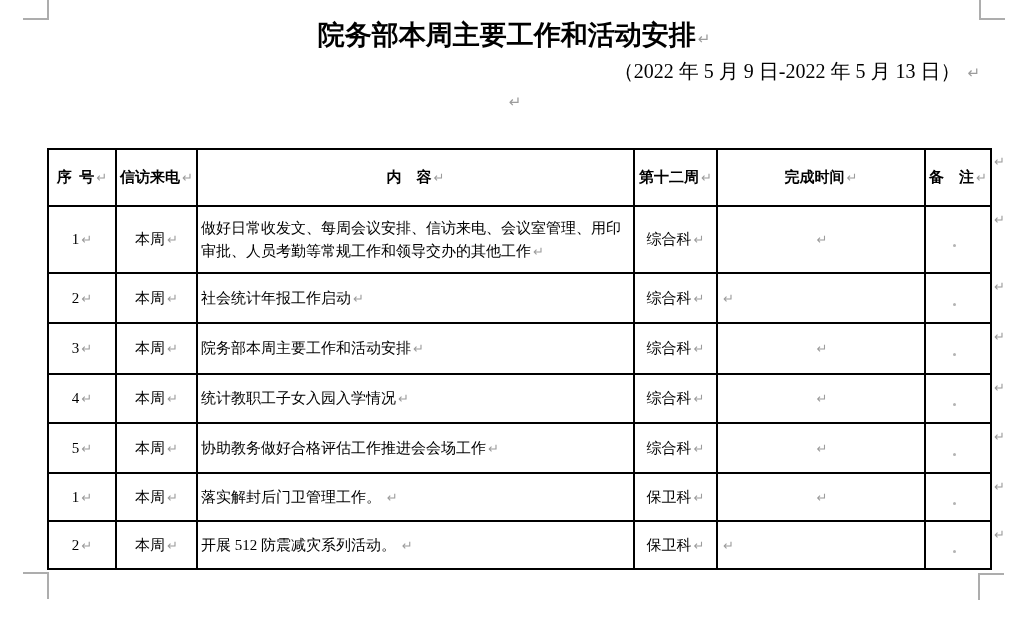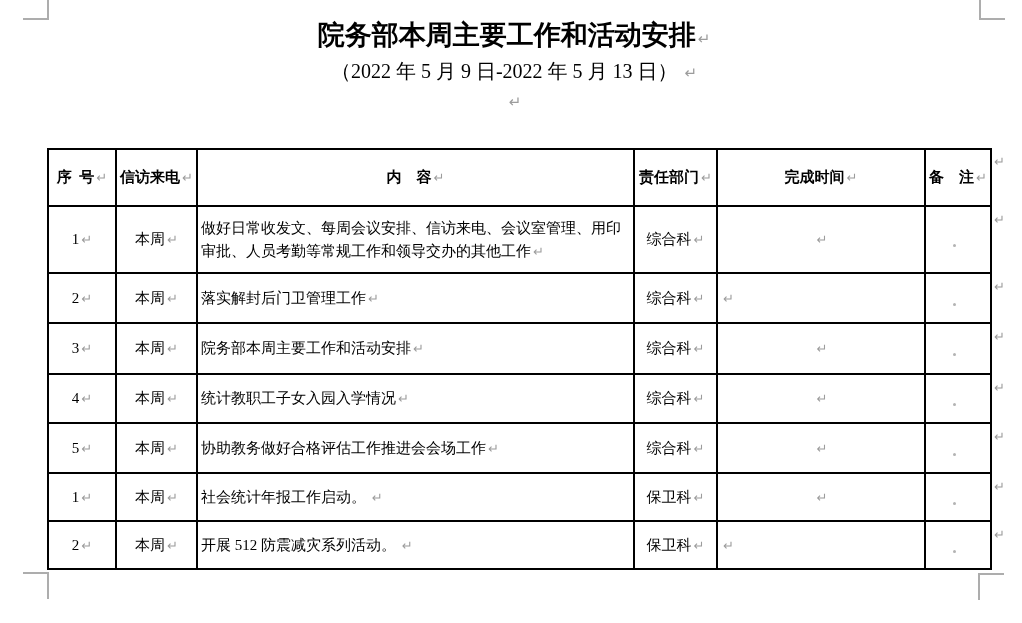--- a/index.html
+++ b/index.html
@@ -14,21 +14,21 @@
   
   .crop { position:absolute; background:#adadad; }
   
   .doc-title {
     position:absolute; top:18px; left:48px; width:932px;
     text-align:center; font-size:27px; line-height:34px; font-weight:bold;
     white-space:pre-wrap;
   }
   .doc-subtitle {
     position:absolute; top:56px; left:48px; width:932px;
-    text-align:center; font-size:20px; line-height:30px;
+    text-align:right; font-size:20px; line-height:30px;
     white-space:pre-wrap;
   }
   .p-empty {
     position:absolute; top:92px; left:48px; width:932px;
     text-align:center; line-height:20px;
   }
   .semester-line {
     position:absolute; top:112px; left:48px; width:944px;
     text-align:right; font-size:20px; line-height:28px;
     white-space:pre-wrap;
@@ -88,38 +88,38 @@
         <col style="width:437px">
       <col style="width:83px">
         <col style="width:208px">
         <col style="width:66px">
     </colgroup>
     <tbody>
         <tr style="height:57px">
       <td class="th"><span>序  号</span><span class="rm">↵</span></td>
       <td class="th"><span>信访来电</span><span class="rm">↵</span></td>
       <td class="th"><span>内　容</span><span class="rm">↵</span></td>
-      <td class="th"><span>责任部门</span><span class="rm">↵</span></td>
+      <td class="th"><span>第十二周</span><span class="rm">↵</span></td>
       <td class="th"><span>完成时间</span><span class="rm">↵</span></td>
       <td class="th"><span>备　注</span><span class="rm">↵</span></td>
     </tr>
 
     <tr style="height:67px">
       <td class="c-center"><span>1</span><span class="rm">↵</span></td>
       <td class="c-center"><span>本周</span><span class="rm">↵</span></td>
       <td class="c-content"><span>做好日常收发文、每周会议安排、信访来电、会议室管理、用印审批、人员考勤等常规工作和领导交办的其他工作</span><span class="rm">↵</span></td>
       <td class="c-center"><span>综合科</span><span class="rm">↵</span></td>
       <td class="c-center"><span class="rm">↵</span></td>
       <td><span class="dot"></span></td>
     </tr>
 
     <tr style="height:50px">
       <td class="c-center"><span>2</span><span class="rm">↵</span></td>
       <td class="c-center"><span>本周</span><span class="rm">↵</span></td>
-      <td class="c-content"><span>落实解封后门卫管理工作</span><span class="rm">↵</span></td>
+      <td class="c-content"><span>社会统计年报工作启动</span><span class="rm">↵</span></td>
       <td class="c-center"><span>综合科</span><span class="rm">↵</span></td>
       <td class="coop-l1"><span class="rm">↵</span></td>
       <td><span class="dot"></span></td>
     </tr>
 
     <tr style="height:51px">
       <td class="c-center"><span>3</span><span class="rm">↵</span></td>
       <td class="c-center"><span>本周</span><span class="rm">↵</span></td>
       <td class="c-content"><span>院务部本周主要工作和活动安排</span><span class="rm">↵</span></td>
       <td class="c-center"><span>综合科</span><span class="rm">↵</span></td>
@@ -141,21 +141,21 @@
       <td class="c-center"><span>本周</span><span class="rm">↵</span></td>
       <td class="c-content"><span>协助教务做好合格评估工作推进会会场工作</span><span class="rm">↵</span></td>
       <td class="c-center"><span>综合科</span><span class="rm">↵</span></td>
       <td class="c-center"><span class="rm">↵</span></td>
       <td><span class="dot"></span></td>
     </tr>
 
     <tr style="height:48px">
       <td class="c-center"><span>1</span><span class="rm">↵</span></td>
       <td class="c-center"><span>本周</span><span class="rm">↵</span></td>
-      <td class="c-content"><span>社会统计年报工作启动。</span> <span class="rm">↵</span></td>
+      <td class="c-content"><span>落实解封后门卫管理工作。</span> <span class="rm">↵</span></td>
       <td class="c-center"><span>保卫科</span><span class="rm">↵</span></td>
       <td class="c-center"><span class="rm">↵</span></td>
       <td><span class="dot"></span></td>
     </tr>
 
     <tr style="height:48px">
       <td class="c-center"><span>2</span><span class="rm">↵</span></td>
       <td class="c-center"><span>本周</span><span class="rm">↵</span></td>
       <td class="c-content"><span>开展 512 防震减灾系列活动。</span> <span class="rm">↵</span></td>
       <td class="c-center"><span>保卫科</span><span class="rm">↵</span></td>

